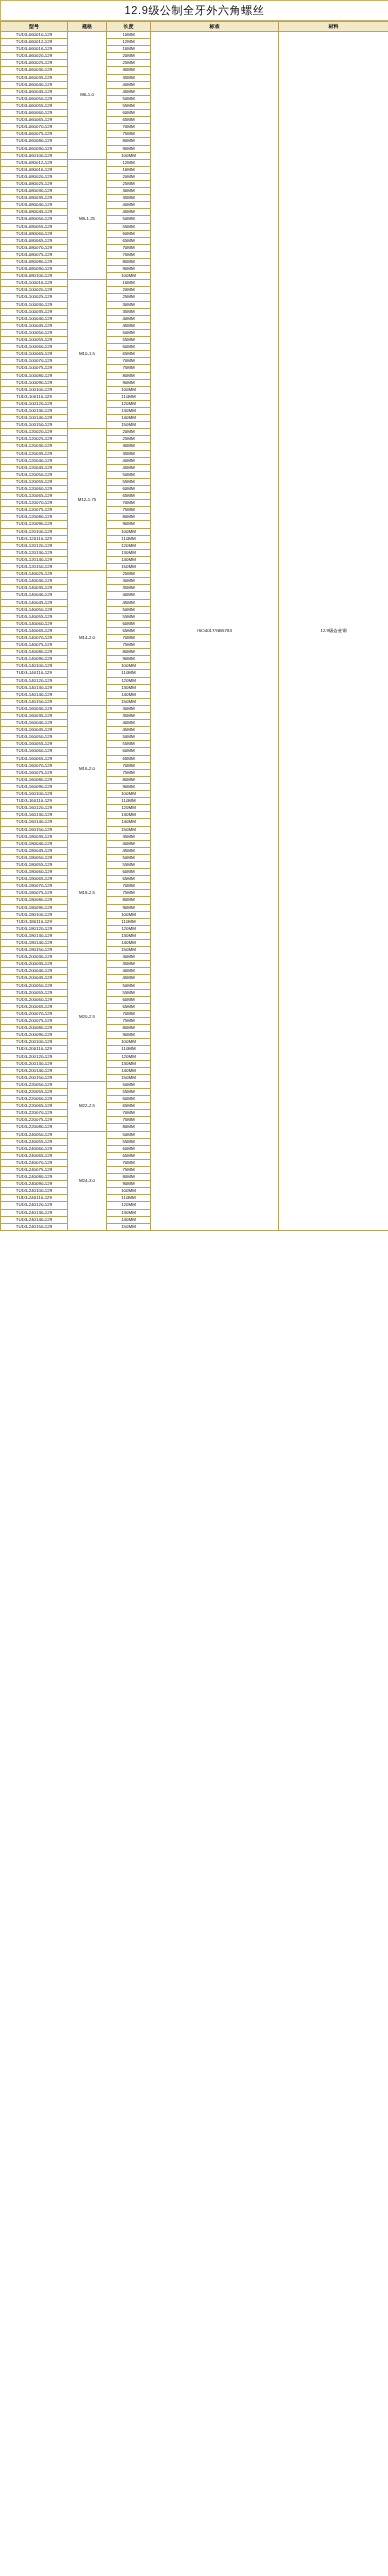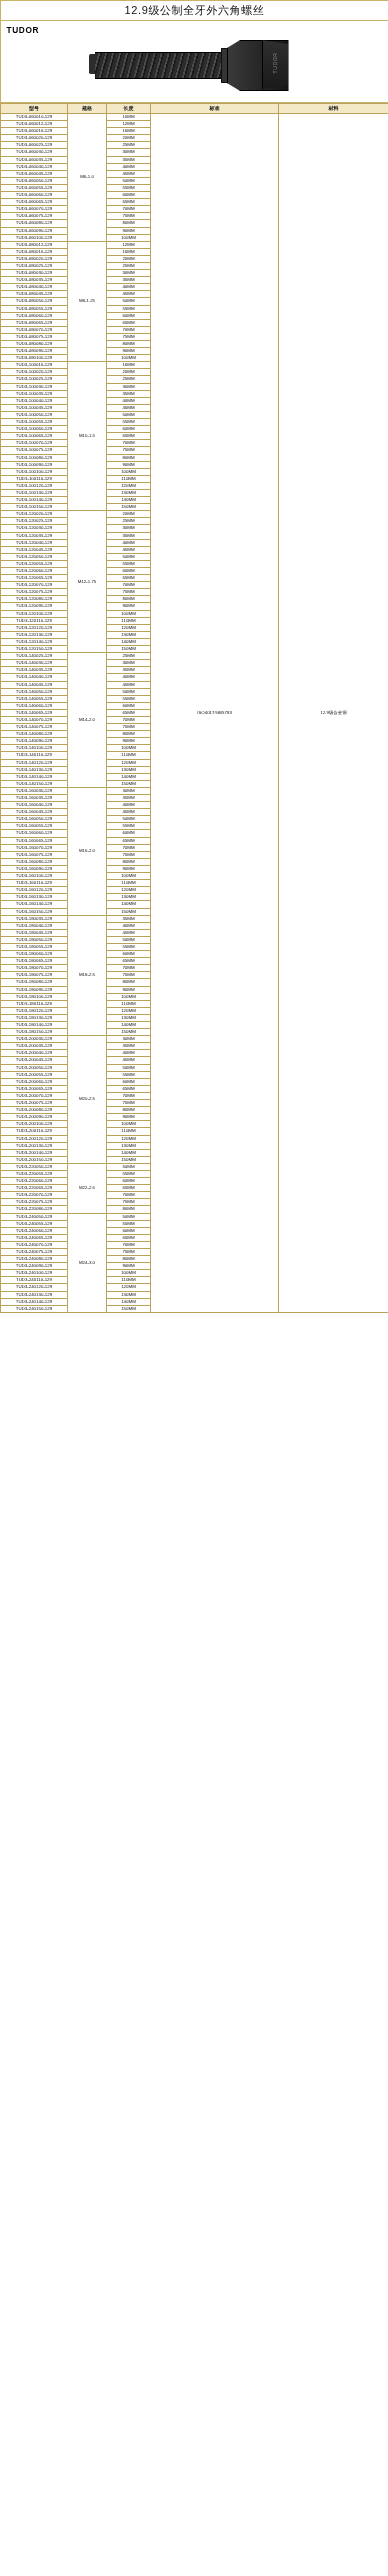--- a/index.html
+++ b/index.html
@@ -37,33 +37,20 @@
 </style>
 </head>
 <body>
 
 <div class="page">
 
   <div class="title-bar">
     <div class="t">12.9级公制全牙外六角螺丝</div>
   </div>
 
-  <div class="brandbox">
-    <div class="brand">TUDOR</div>
-    <div class="photo">
-      <div class="bolt">
-        <div class="threadtip"></div>
-        <div class="thread"></div>
-        <div class="collar"></div>
-        <div class="head"></div>
-        <div class="headface"></div>
-        <div class="headtxt">TUDOR</div>
-      </div>
-    </div>
-  </div>
 
   <table class="spec">
     <colgroup>
       <col class="c-model">
         <col class="c-size">
         <col class="c-len">
         <col class="c-std">
         <col class="c-mat">
     </colgroup>
     <thead>

